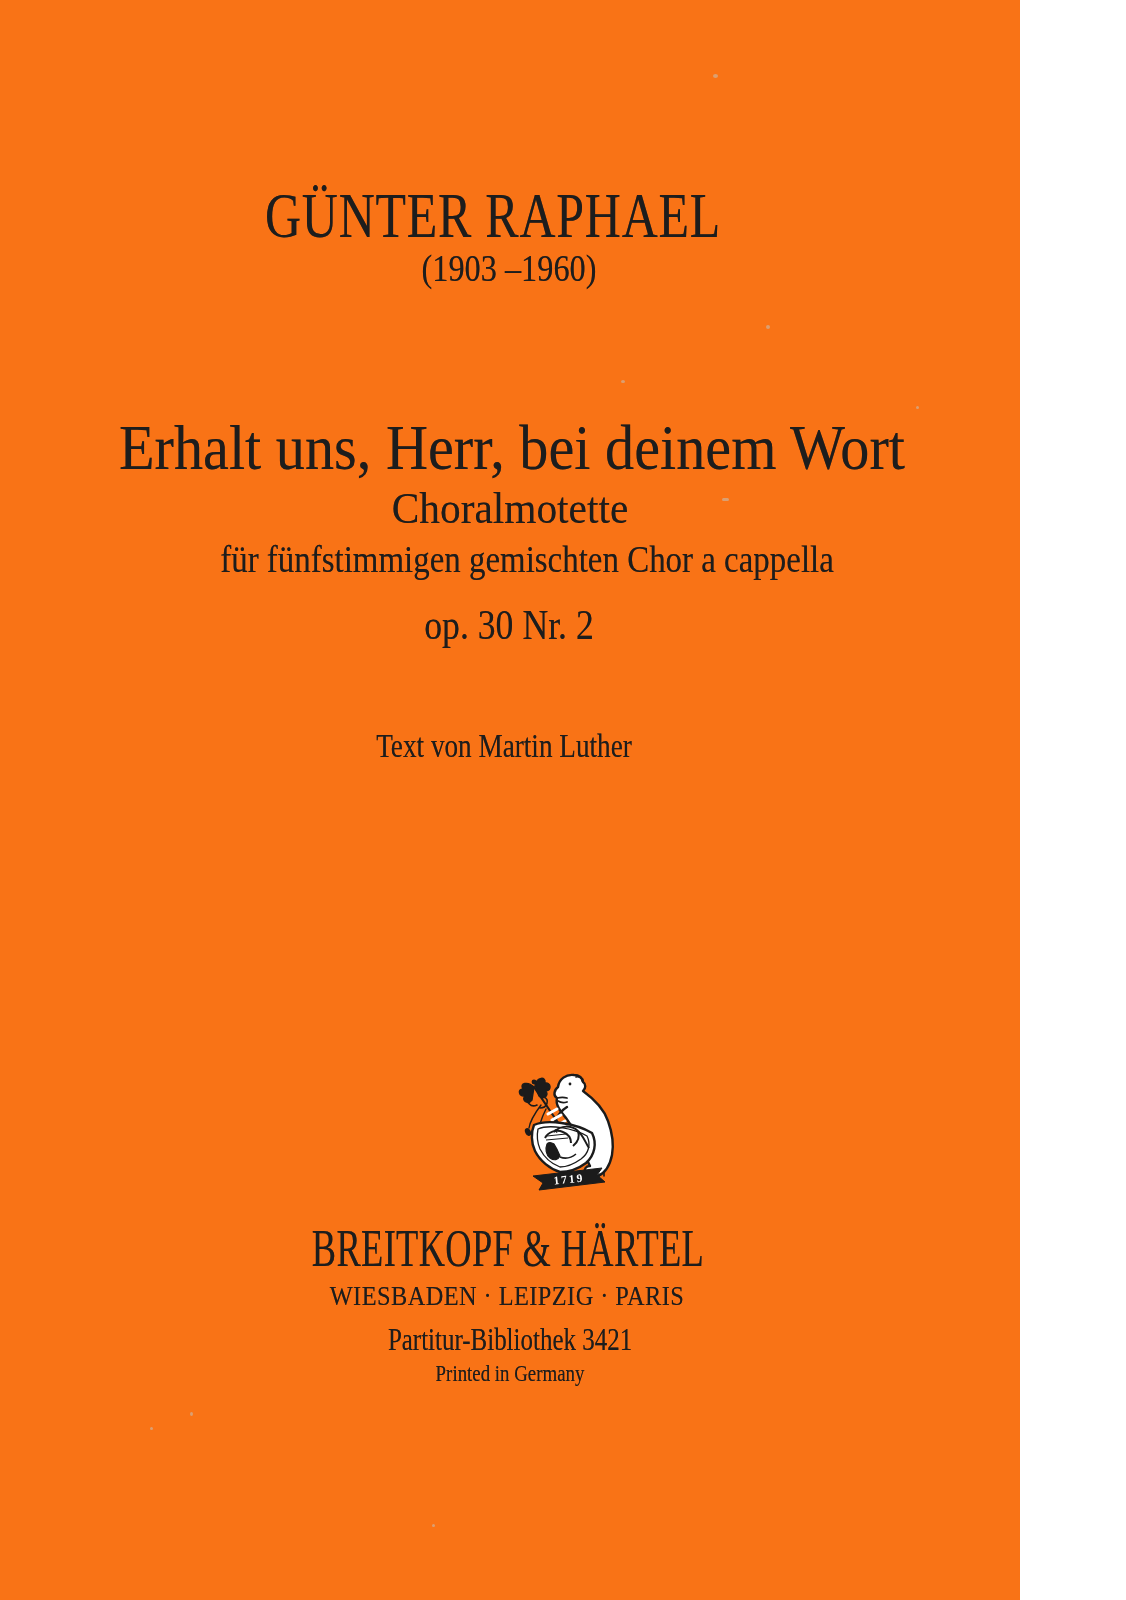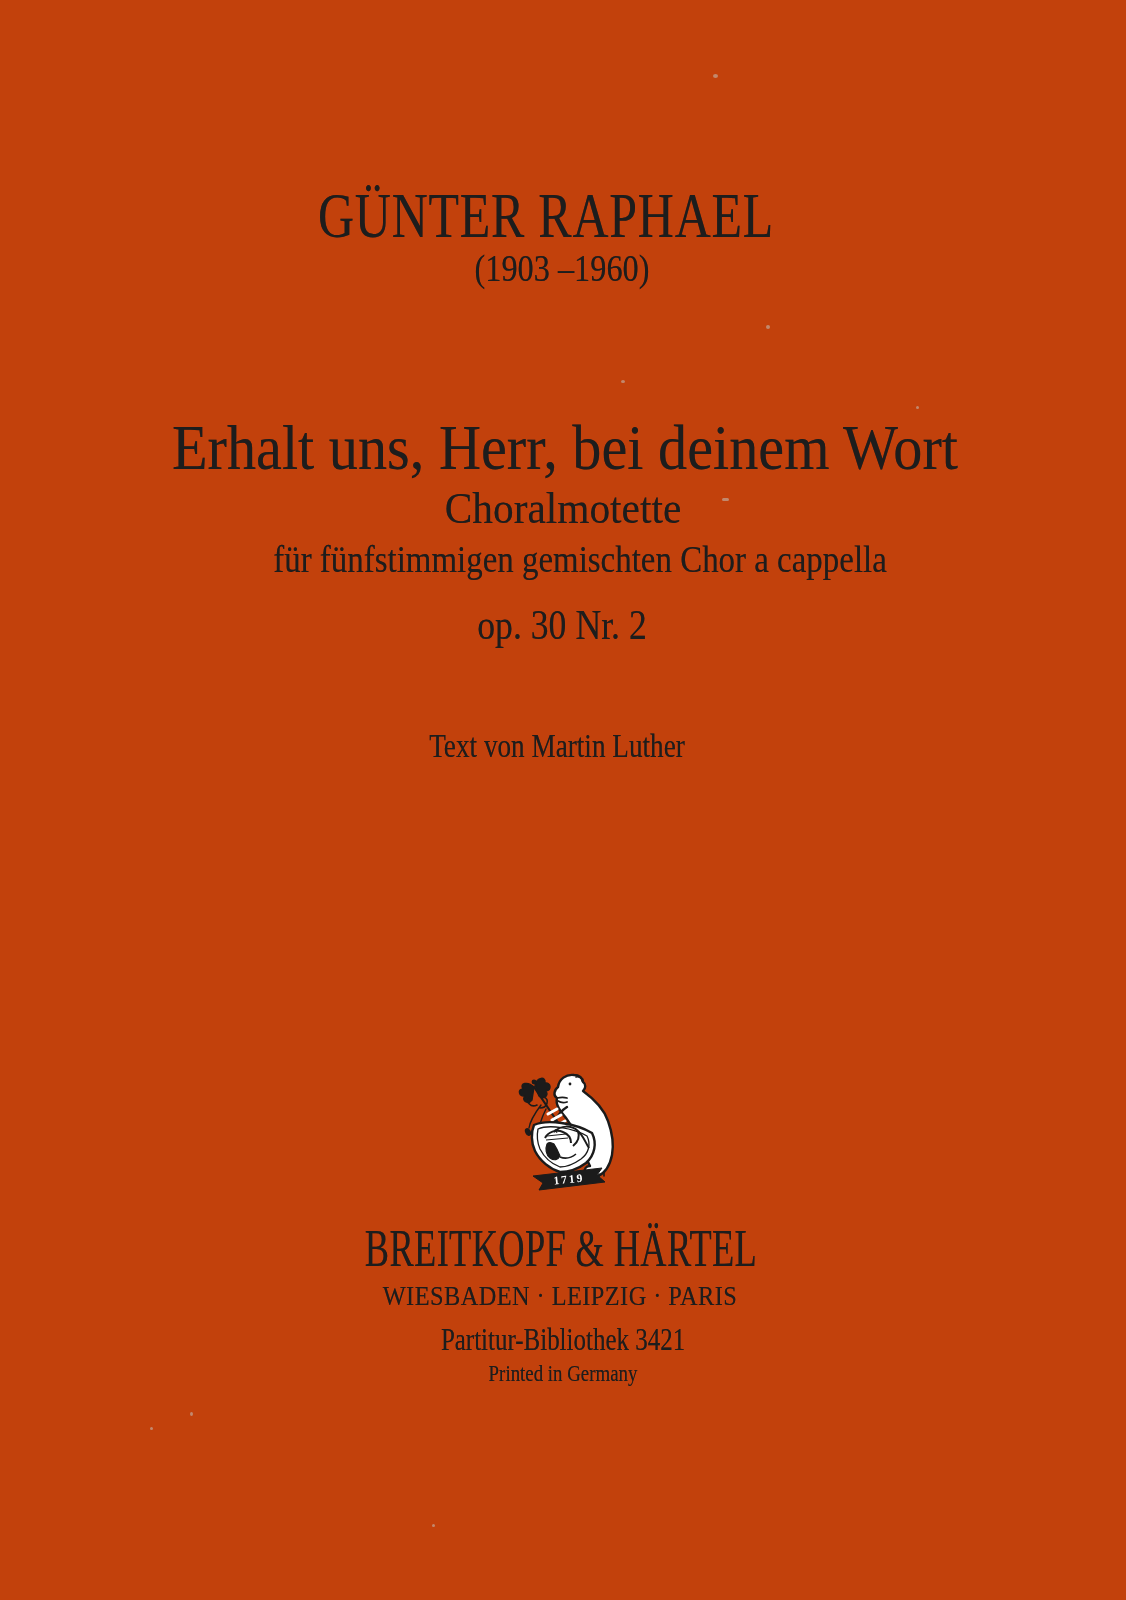--- a/index.html
+++ b/index.html
@@ -1,20 +1,20 @@
 <!DOCTYPE html>
 <html><head>
 <meta charset="utf-8">
 <style>
   html, body { margin: 0; padding: 0; background: #ffffff; }
   .page {
     position: relative;
-    width: 1126px;
+    width: 1020px;
     height: 1600px;
-    background: #c2410c;
+    background: #f97316;
     overflow: hidden;
     font-family: "Liberation Serif", "DejaVu Serif", serif;
     color: #1d1d1d;
   }
   .line {
     position: absolute;
     left: 0;
     width: 100%;
     text-align: center;
     line-height: 1.11;

